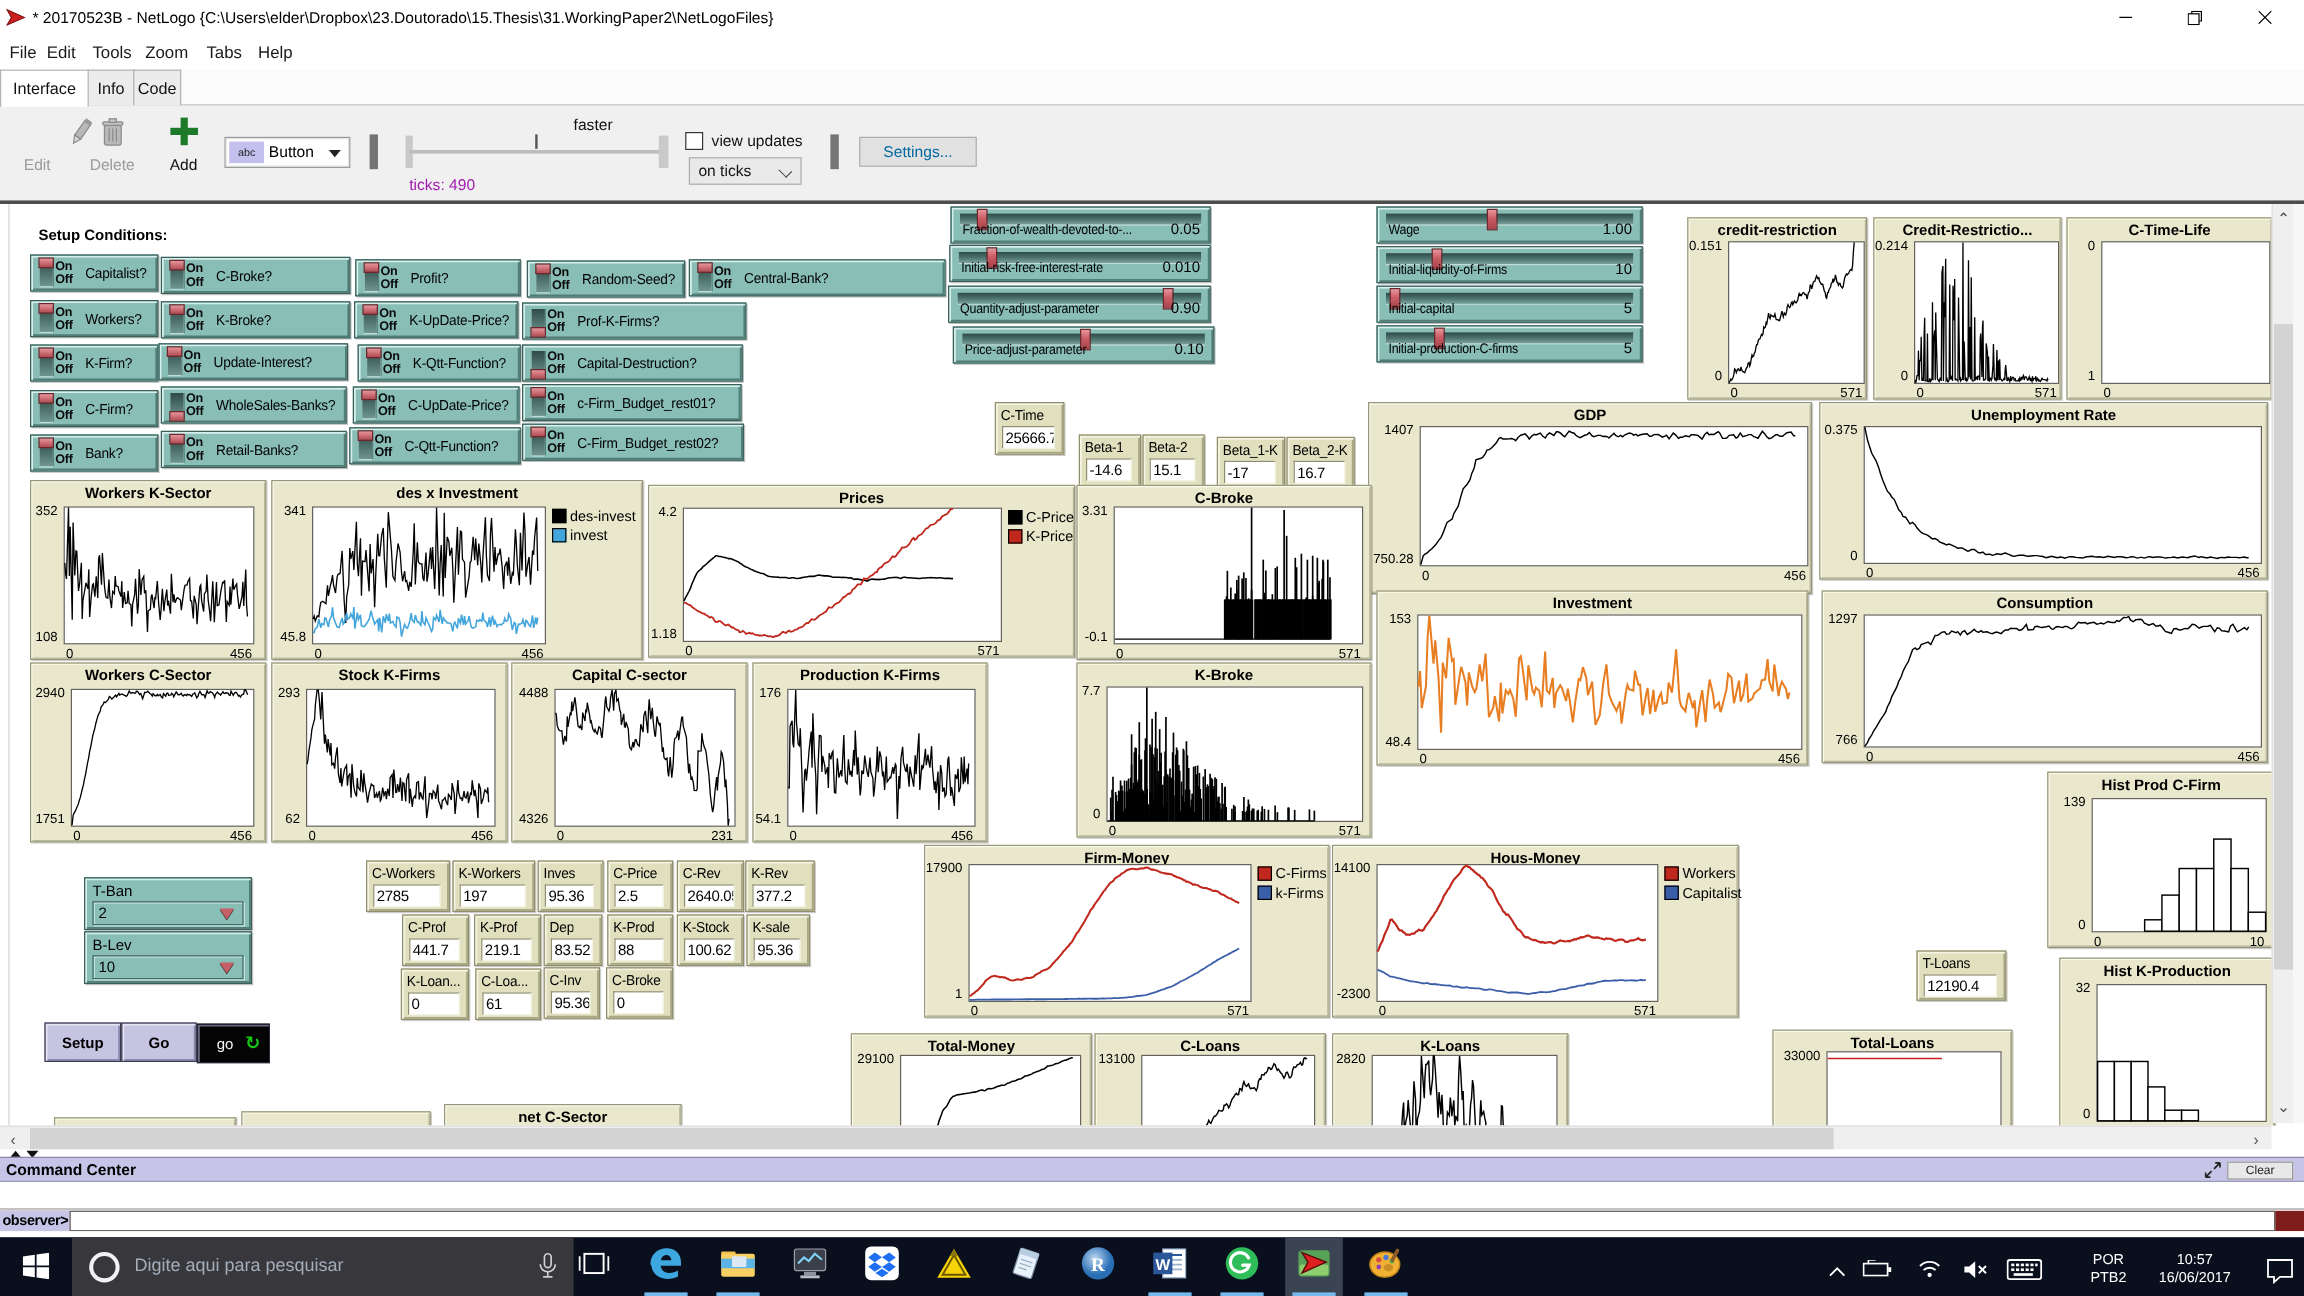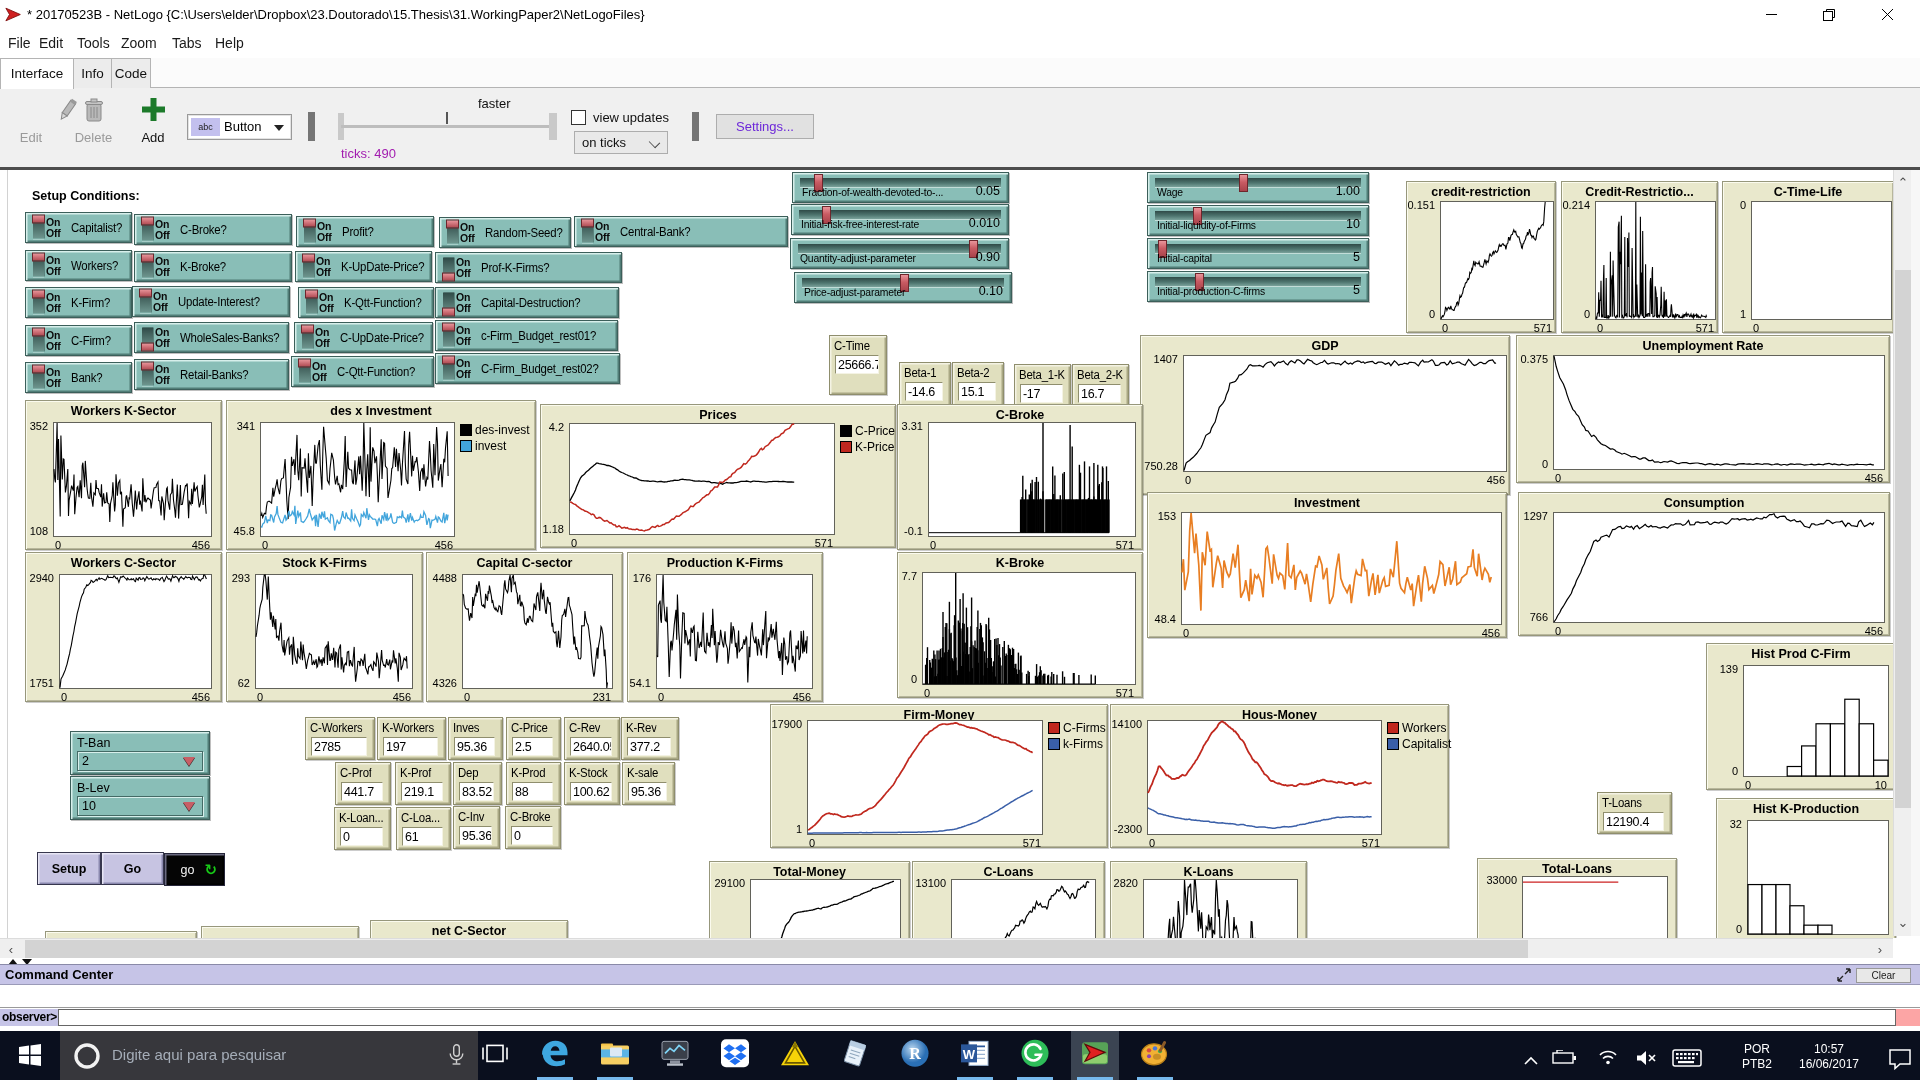--- a/index.html
+++ b/index.html
@@ -34,21 +34,21 @@
 #speed-track { position:absolute; left:341px; top:37px; width:211px; height:3px; background:#bdbdbd; }
 #speed-cap-l { position:absolute; left:338px; top:25px; width:6px; height:27px; background:#c9c9c9; }
 #speed-cap-r { position:absolute; left:549px; top:25px; width:8px; height:27px; background:#c9c9c9; }
 #speed-thumb { position:absolute; left:446px; top:24px; width:2px; height:12px; background:#555; }
 #faster-label { position:absolute; left:478px; top:8px; font-size:13px; color:#111; }
 #ticks-label { position:absolute; left:341px; top:58px; width:211px; text-align:left; font-size:13px; color:#a21caf; }
 #view-updates-box { position:absolute; left:571px; top:22px; width:15px; height:15px; background:#fff; border:1px solid #333; }
 #view-updates-label { position:absolute; left:593px; top:22px; font-size:13px; color:#111; }
 #update-mode { position:absolute; left:574px; top:43px; width:94px; height:23px; background:#e9e9e9; border:1px solid #adadad; font-size:13px; color:#111; line-height:21px; padding-left:7px; }
 #update-mode .um-arrow { position:absolute; right:8px; top:8px; width:9px; height:9px; border-right:1.6px solid #444; border-bottom:1.6px solid #444; transform:rotate(45deg) scale(1,.8); transform-origin:center; margin-top:-2px; }
-#settings-button { position:absolute; left:716px; top:26px; width:98px; height:25px; background:#e1e1e1; border:1px solid #adadad; font-size:13px; color:#6d28d9; text-align:center; line-height:23px; }
+#settings-button { position:absolute; left:716px; top:26px; width:98px; height:25px; background:#e1e1e1; border:1px solid #adadad; font-size:13px; color:#0369a1; text-align:center; line-height:23px; }
 
 
 #canvas { left:0; top:170px; width:1920px; height:768px; background:#ffffff; overflow:hidden; }
 #canvas-left-line { position:absolute; left:7px; top:0; width:1px; height:768px; background:#d2d2d2; }
 #setup-conditions { position:absolute; left:32px; top:19px; font-size:12.5px; font-weight:bold; color:#000; }
 
 
 .nl-switch, .nl-slider, .nl-chooser { position:absolute; background:#89beb7; border:1px solid #3c5f5a;
   box-shadow: inset 1.5px 1.5px 0 #d7efeb, inset -1.5px -1.5px 0 #517d77, 1px 1px 0 rgba(0,0,0,.25); }
 .nl-switch .swname { position:absolute; left:45px; top:50%; transform:translateY(-50%) scaleX(.95); transform-origin:left center; font-size:12px; letter-spacing:-0.2px; color:#000; white-space:nowrap; }
@@ -98,21 +98,21 @@
 #hscroll { left:0; top:938px; width:1893px; height:20px; border-top:1px solid #dcdcdc; }
 .sb-thumb { position:absolute; background:#d3d3d3; }
 .sb-arrow { position:absolute; color:#505050; font-size:13px; text-align:center; }
 #right-gutter { left:1911px; top:170px; width:9px; height:766px; background:#f7f7f7; }
 
 
 #splitter-strip { left:0; top:958px; width:1920px; height:6px; background:#ffffff; }
 #cc-header { left:0; top:964px; width:1920px; height:21px; background:#c6c4e7; border-top:1px solid #8a8aa8; border-bottom:1px solid #9a9ab8; }
 #cc-header .cc-title { position:absolute; left:5px; top:2px; font-size:13px; font-weight:bold; color:#000; }
 #cc-output { left:0; top:986px; width:1920px; height:22px; background:#ffffff; border-bottom:1px solid #9a9a9a; }
-#cc-prompt-row { left:0; top:1009px; width:1920px; height:17px; background:#fca5a5; }
+#cc-prompt-row { left:0; top:1009px; width:1920px; height:17px; background:#7f1d1d; }
 #cc-prompt { position:absolute; left:0px; top:0px; width:58px; height:17px; background:#c6c4e7; font-size:12px; letter-spacing:-0.3px; font-weight:bold; color:#000; padding:1px 0 0 2px; }
 #cc-input { position:absolute; left:58px; top:0px; width:1838px; height:17px; background:#fff; border:1px solid #666; }
 #cc-bottom-strip { left:0; top:1026px; width:1920px; height:5px; background:#ffffff; }
 #clear-button { position:absolute; left:1856px; top:3px; width:55px; height:15px; background:#e8e8e8; border:1px solid #999; font-size:10px; color:#222; text-align:center; line-height:13px; }
 #cc-expand-icon { position:absolute; left:1837px; top:3px; width:14px; height:14px; }
 .split-tri { position:absolute; width:0; height:0; }
 
 
 #taskbar { left:0; top:1031px; width:1920px; height:49px; background:#0a0f1e; }
 #tb-search { position:absolute; left:60px; top:0; width:418px; height:49px; background:#37373c; }
@@ -430,21 +430,21 @@
           <div class="ch-arrow"></div>
         </div>
       </div>
       <div class="nl-chooser" style="left: 70px; top: 606px; width: 140px; height: 44px;">
         <div class="ch-label">B-Lev</div>
         <div class="ch-field">
           <div class="ch-value">10</div>
           <div class="ch-arrow"></div>
         </div>
       </div>
-      <div class="nl-monitor" style="left: 829px; top: 165px; width: 58px; height: 60px;">
+      <div class="nl-monitor" style="left: 829px; top: 165px; width: 58px; height: 44px;">
         <div class="mon-label">C-Time</div>
         <div class="mon-value">25666.76</div>
       </div>
       <div class="nl-monitor" style="left: 899px; top: 192px; width: 52px; height: 45px;">
         <div class="mon-label">Beta-1</div>
         <div class="mon-value">-14.6</div>
       </div>
       <div class="nl-monitor" style="left: 952px; top: 192px; width: 52px; height: 45px;">
         <div class="mon-label">Beta-2</div>
         <div class="mon-value">15.1</div>

